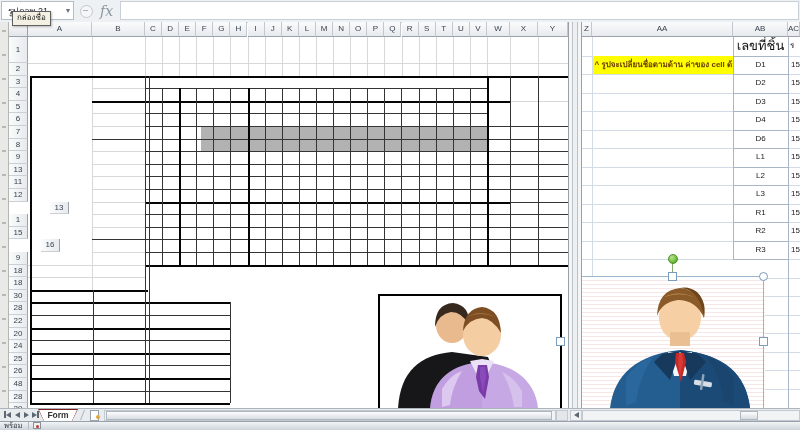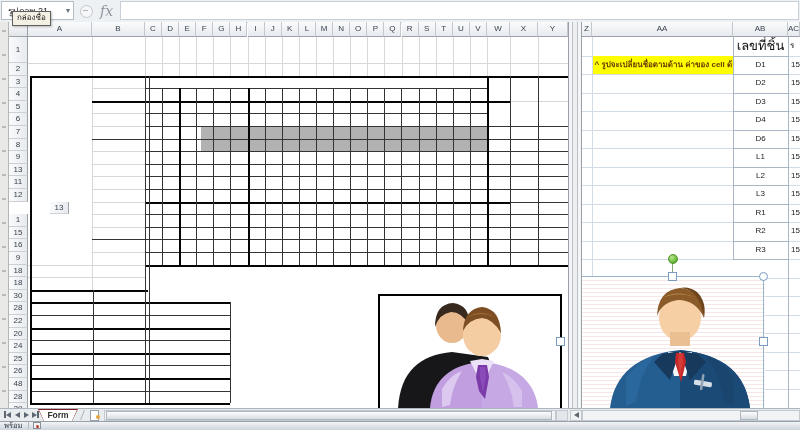--- a/index.html
+++ b/index.html
@@ -164,21 +164,21 @@
       <div class="abs rowhead" style="top: 113.4px; height: 12.6px; line-height: 12.6px;">6</div>
       <div class="abs rowhead" style="top: 126px; height: 12.6px; line-height: 12.6px;">7</div>
       <div class="abs rowhead" style="top: 138.6px; height: 12.6px; line-height: 12.6px;">8</div>
       <div class="abs rowhead" style="top: 151.2px; height: 12.6px; line-height: 12.6px;">9</div>
       <div class="abs rowhead" style="top: 163.8px; height: 12.6px; line-height: 12.6px;">13</div>
       <div class="abs rowhead" style="top: 176.4px; height: 12.6px; line-height: 12.6px;">11</div>
       <div class="abs rowhead" style="top: 189px; height: 12.6px; line-height: 12.6px;">12</div>
       <div class="abs rowhead" style="top: 201.6px; height: 12.6px; line-height: 12.6px; margin-left: 41px;">13</div>
       <div class="abs rowhead" style="top: 214.2px; height: 12.6px; line-height: 12.6px;">1</div>
       <div class="abs rowhead" style="top: 226.8px; height: 12.6px; line-height: 12.6px;">15</div>
-      <div class="abs rowhead" style="top: 239.4px; height: 12.6px; line-height: 12.6px;">16</div>
+      <div class="abs rowhead" style="top: 239.4px; height: 12.6px; line-height: 12.6px; margin-left: 32px;">16</div>
       <div class="abs rowhead" style="top: 252px; height: 12.6px; line-height: 12.6px;">9</div>
       <div class="abs rowhead" style="top: 264.6px; height: 12.6px; line-height: 12.6px;">18</div>
       <div class="abs rowhead" style="top: 277.2px; height: 12.6px; line-height: 12.6px;">18</div>
       <div class="abs rowhead" style="top: 289.8px; height: 12.6px; line-height: 12.6px;">30</div>
       <div class="abs rowhead" style="top: 302.4px; height: 12.6px; line-height: 12.6px;">28</div>
       <div class="abs rowhead" style="top: 315px; height: 12.6px; line-height: 12.6px;">22</div>
       <div class="abs rowhead" style="top: 327.6px; height: 12.6px; line-height: 12.6px;">20</div>
       <div class="abs rowhead" style="top: 340.2px; height: 12.6px; line-height: 12.6px;">24</div>
       <div class="abs rowhead" style="top: 352.8px; height: 12.6px; line-height: 12.6px;">25</div>
       <div class="abs rowhead" style="top: 365.4px; height: 12.6px; line-height: 12.6px;">26</div>

